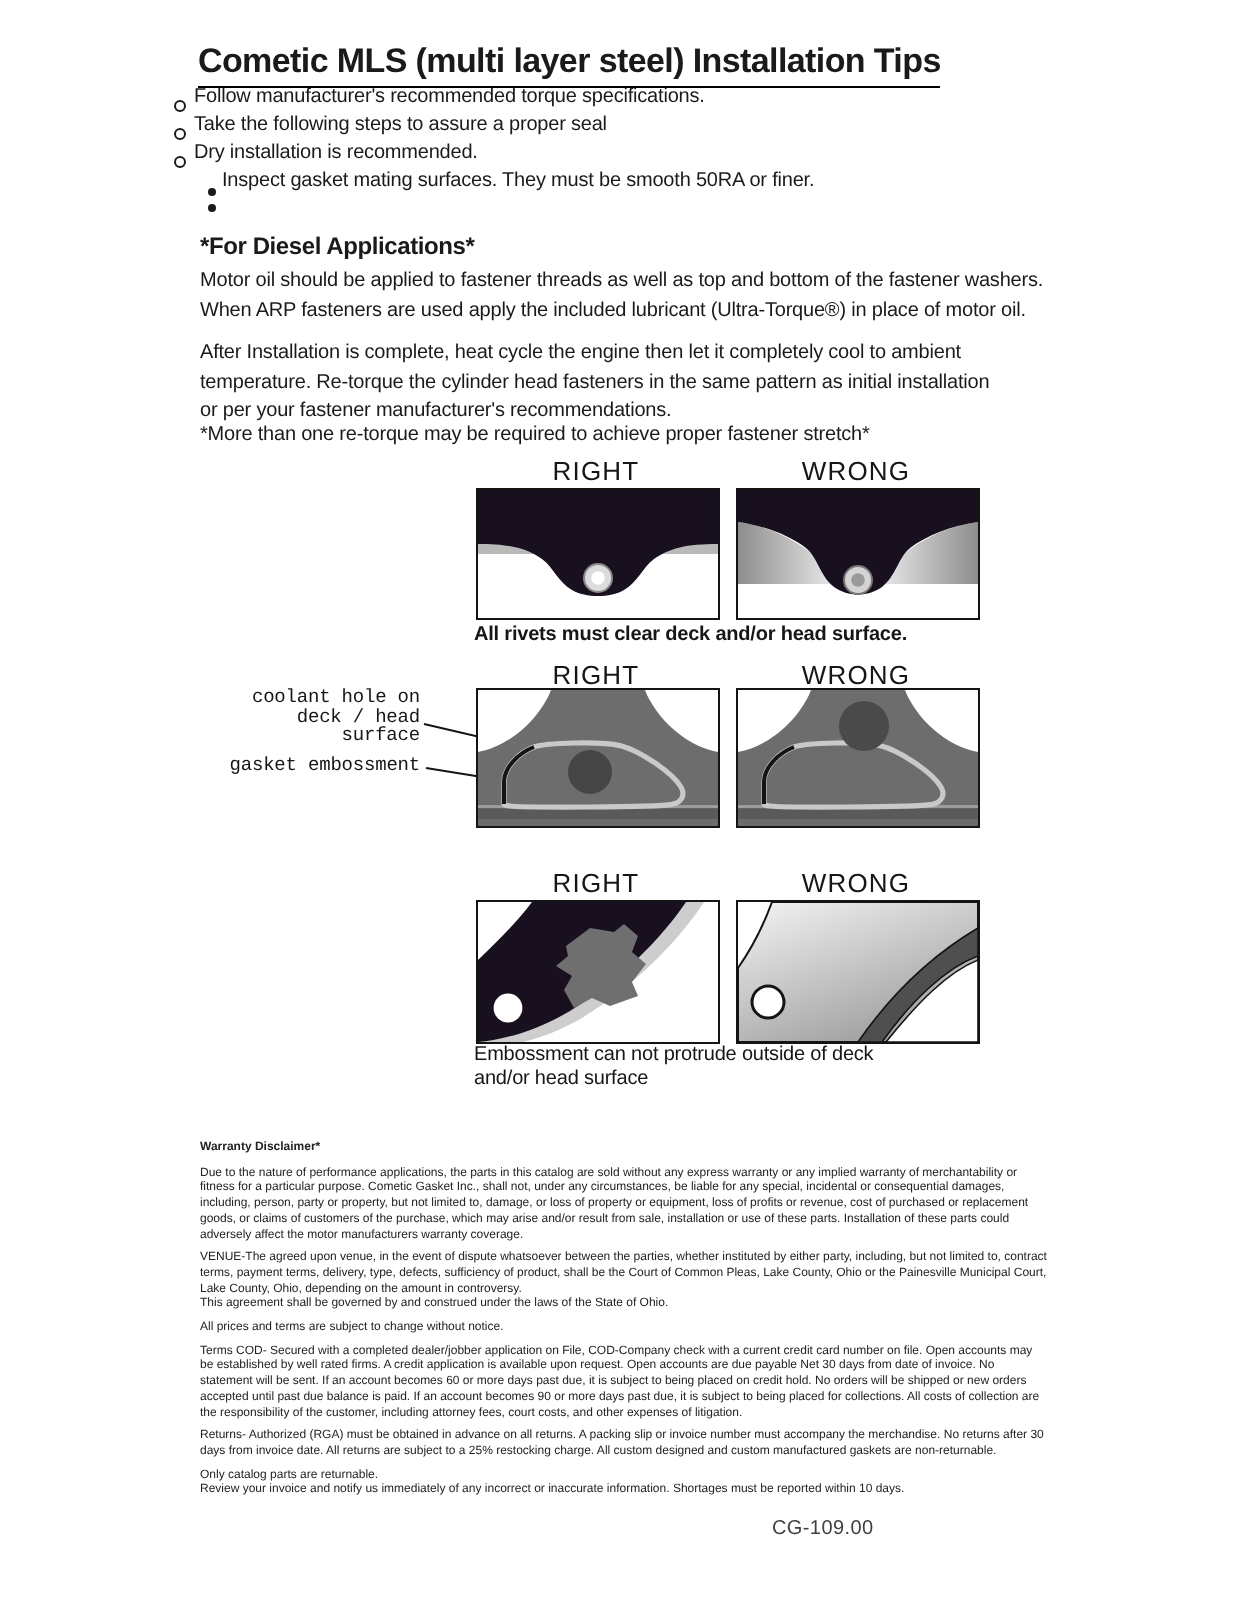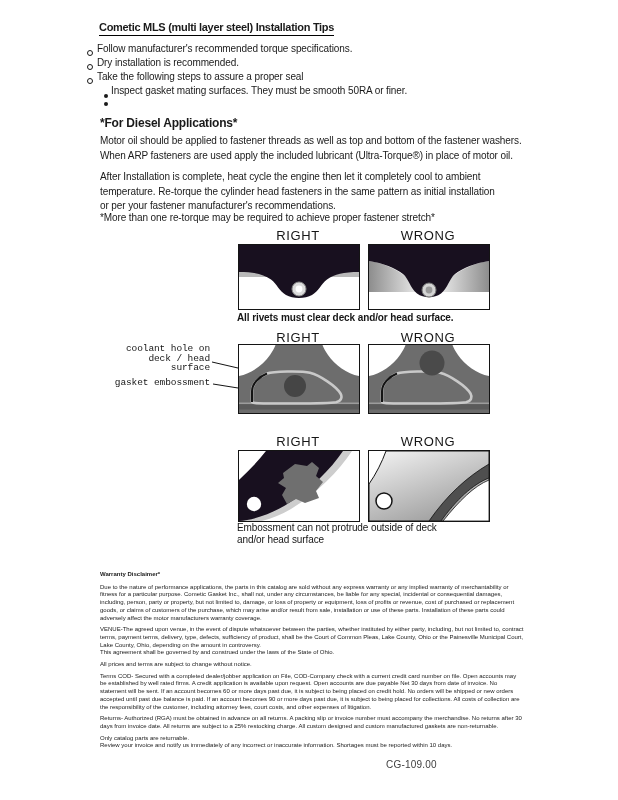--- a/index.html
+++ b/index.html
@@ -2,21 +2,21 @@
 <html><head>
 <meta charset="utf-8">
 <style>
   html,body{margin:0;padding:0;background:#ffffff;}
   .page{
     position:relative;width:618px;height:800px;background:#ffffff;overflow:hidden;
     font-family:"Liberation Sans","DejaVu Sans",sans-serif;color:#1a1a1a;
   }
   .title{
     position:absolute;left:99px;top:21px;margin:0;
-    font-size:11px;font-weight:bold;letter-spacing:-0.3px;
+    font-size:17px;font-weight:bold;letter-spacing:-0.3px;
     border-bottom:1.8px solid #000;padding-bottom:2px;display:inline-block;
   }
   .tips{position:absolute;left:87px;top:42px;margin:0;padding:0;list-style:none;width:470px;}
   .tip{display:flex;align-items:flex-end;line-height:14px;font-size:10px;letter-spacing:-0.1px;}
   .tip.sub{margin-left:17px;}
   .b-circle{flex:0 0 auto;width:4px;height:4px;border:1px solid #1a1a1a;border-radius:50%;margin:4px 4px 0 0;}
   .b-dot{flex:0 0 auto;width:4px;height:4px;background:#1a1a1a;border-radius:50%;margin:4px 3px 0 0;}
   .diesel-h{position:absolute;left:100px;top:116px;margin:0;font-size:12px;font-weight:bold;letter-spacing:-0.2px;}
   .dp{position:absolute;left:100px;width:452px;margin:0;font-size:10px;line-height:14.5px;letter-spacing:-0.1px;white-space:pre-line;}
   .p1{top:134px;}
@@ -53,25 +53,25 @@
 
   <h1 class="title">Cometic MLS (multi layer steel) Installation Tips</h1>
 
   <ul class="tips">
     <li class="tip">
         <span class="b-circle"></span>
         <span>Follow manufacturer's recommended torque specifications.</span>
       </li>
     <li class="tip">
         <span class="b-circle"></span>
-        <span>Dry installation is recommended.</span>
+        <span>Take the following steps to assure a proper seal</span>
       </li>
     <li class="tip">
         <span class="b-circle"></span>
-        <span>Take the following steps to assure a proper seal</span>
+        <span>Dry installation is recommended.</span>
       </li>
     <li class="tip sub">
         <span class="b-dot"></span>
         <span>Inspect gasket mating surfaces.  They must be smooth 50RA or finer.</span>
       </li>
     <li class="tip sub">
         <span class="b-dot"></span>
       </li>
   </ul>
 

